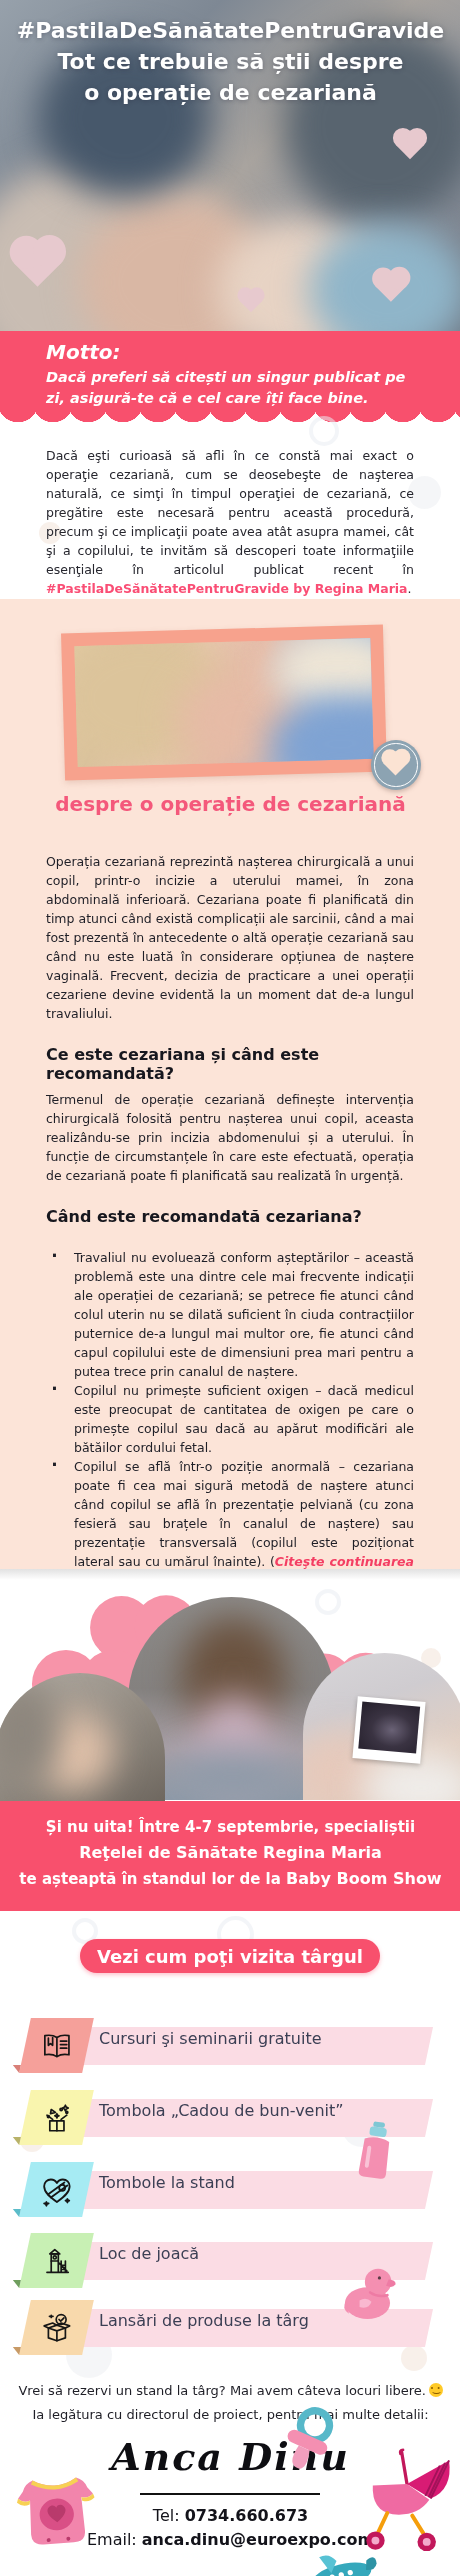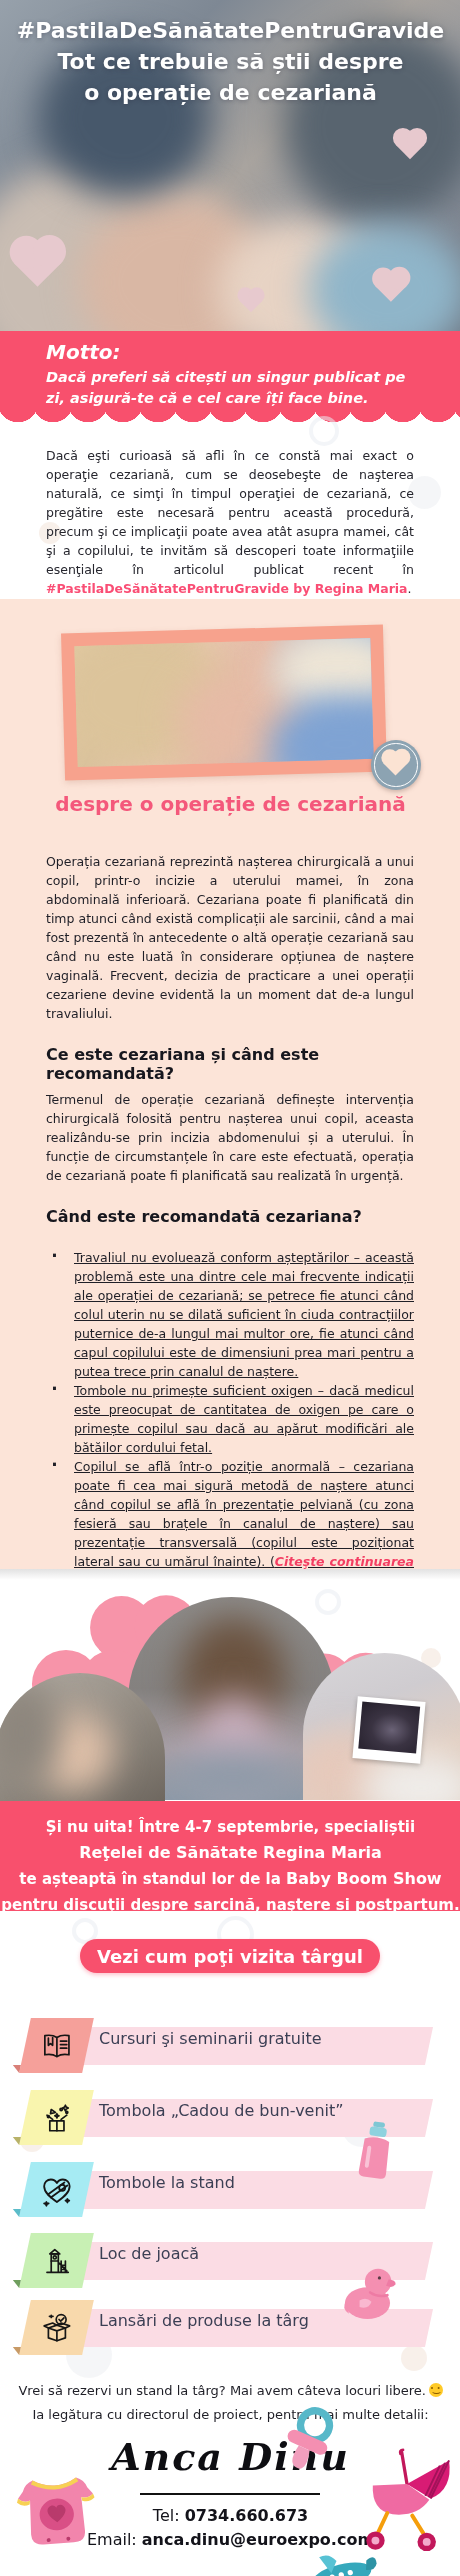--- a/index.html
+++ b/index.html
@@ -55,21 +55,21 @@
   .badge::before{content:"";position:absolute;inset:3.3px;border:1.3px solid #fff;border-radius:50%;}
   .badge .heart{--s:17px;--hc:#FBE3D3;top:14.5px;left:16.4px;}
   .article-heading{position:absolute;top:191px;left:0;width:461px;text-align:center;
     color:var(--heading-pink);font-size:20px;font-weight:bold;line-height:28px;}
   .article-body{position:absolute;top:253px;left:46px;width:368px;font-size:12.5px;line-height:19px;
     text-align:justify;color:#1f1f27;}
   .article-body h3{font-size:16px;line-height:19px;margin-top:22px;text-align:left;color:#17171e;}
   .article-body p.para{margin-top:7px;}
   .article-body p.first{margin-top:0;}
   .bullets{margin-top:22.4px;list-style:none;}
-  .bullets li{position:relative;padding-left:28px;text-align:justify;text-decoration:underline;}
+  .bullets li{position:relative;padding-left:28px;text-align:justify;}
   .bullets li::before{content:"\00B7";position:absolute;left:5.3px;top:-1.3px;font-size:17px;font-weight:bold;color:#1f1f27;}
   .article-link{color:var(--link-pink);font-weight:bold;font-style:italic;text-decoration:none;}
 
   
   .montage{top:1569px;left:0;width:461px;height:232px;background:#fff;overflow:hidden;}
   .montage-shadow{position:absolute;top:0;left:0;width:461px;height:10.5px;
     background:linear-gradient(#c9c9c9,rgba(255,255,255,0));opacity:.55;}
   .arch{position:absolute;overflow:hidden;}
   .arch-left{left:-5.3px;top:104px;width:170px;height:128px;border-radius:86px 86px 0 0;
     background:linear-gradient(150deg,#b3ada4 0%,#9b948b 40%,#857e75 70%,#6e675f 100%);}
@@ -183,21 +183,21 @@
     <div class="article-heading">
       <div>despre o operație de cezariană</div>
     </div>
     <div class="article-body">
       <p class="para first">Operația cezariană reprezintă nașterea chirurgicală a unui copil, printr-o incizie a uterului mamei, în zona abdominală inferioară. Cezariana poate fi planificată din timp atunci când există complicații ale sarcinii, când a mai fost prezentă în antecedente o altă operație cezariană sau când nu este luată în considerare opțiunea de naștere vaginală. Frecvent, decizia de practicare a unei operații cezariene devine evidentă la un moment dat de-a lungul travaliului.</p>
       <h3>Ce este cezariana și când este recomandată?</h3>
       <p class="para">Termenul de operație cezariană definește intervenția chirurgicală folosită pentru nașterea unui copil, aceasta realizându-se prin incizia abdomenului și a uterului. În funcție de circumstanțele în care este efectuată, operația de cezariană poate fi planificată sau realizată în urgență.</p>
       <h3>Când este recomandată cezariana?</h3>
       <ul class="bullets">
         <li>Travaliul nu evoluează conform așteptărilor – această problemă este una dintre cele mai frecvente indicații ale operației de cezariană; se petrece fie atunci când colul uterin nu se dilată suficient în ciuda contracțiilor puternice de-a lungul mai multor ore, fie atunci când capul copilului este de dimensiuni prea mari pentru a putea trece prin canalul de naștere.</li>
-        <li>Tombole nu primește suficient oxigen – dacă medicul este preocupat de cantitatea de oxigen pe care o primește copilul sau dacă au apărut modificări ale bătăilor cordului fetal.</li>
+        <li>Copilul nu primește suficient oxigen – dacă medicul este preocupat de cantitatea de oxigen pe care o primește copilul sau dacă au apărut modificări ale bătăilor cordului fetal.</li>
         <li><span>Copilul se află într-o poziție anormală – cezariana poate fi cea mai sigură metodă de naștere atunci când copilul se află în prezentație pelviană (cu zona fesieră sau brațele în canalul de naștere) sau prezentație transversală (copilul este poziționat lateral sau cu umărul înainte). (</span><a href="#" class="article-link">Citeşte continuarea articolului aici.</a><span>)</span></li>
       </ul>
     </div>
   </div>
 
   <div class="abs montage">
     <div class="montage-shadow"></div>
     <div class="doodle ring" style="left:315px;top:20px;width:26px;height:26px;"></div>
     <div class="doodle dot" style="left:421px;top:79px;width:20px;height:20px;"></div>
     <span class="heart" style="--s:63px;--hc:var(--heart-pink);left:112px;top:49px;"></span>
@@ -218,21 +218,20 @@
     </div>
     <div class="polaroid">
       <div class="scan"></div>
     </div>
   </div>
 
   <div class="abs cta">
     <div>Și nu uita! Între 4-7 septembrie, specialiștii</div>
     <div class="strong">Reţelei de Sănătate Regina Maria</div>
     <div><span>te așteaptă în standul lor de la </span><span class="strong">Baby Boom Show</span></div>
-    <div>pentru discuţii despre sarcină, naştere și postpartum.</div>
   </div>
 
   <div class="abs bottom">
     <div class="doodle ring" style="left:217px;top:5.3px;width:37px;height:37px;"></div>
     <div class="doodle ring" style="left:72px;top:6.6px;width:26px;height:26px;"></div>
     <div class="doodle dot" style="left:20px;top:217px;width:24px;height:24px;"></div>
     <div class="doodle blobg" style="left:342px;top:197px;width:39px;height:39px;"></div>
     <div class="doodle blobg" style="left:66px;top:421px;width:46px;height:46px;"></div>
     <div class="doodle dot" style="left:401px;top:434px;width:26px;height:26px;"></div>
 

